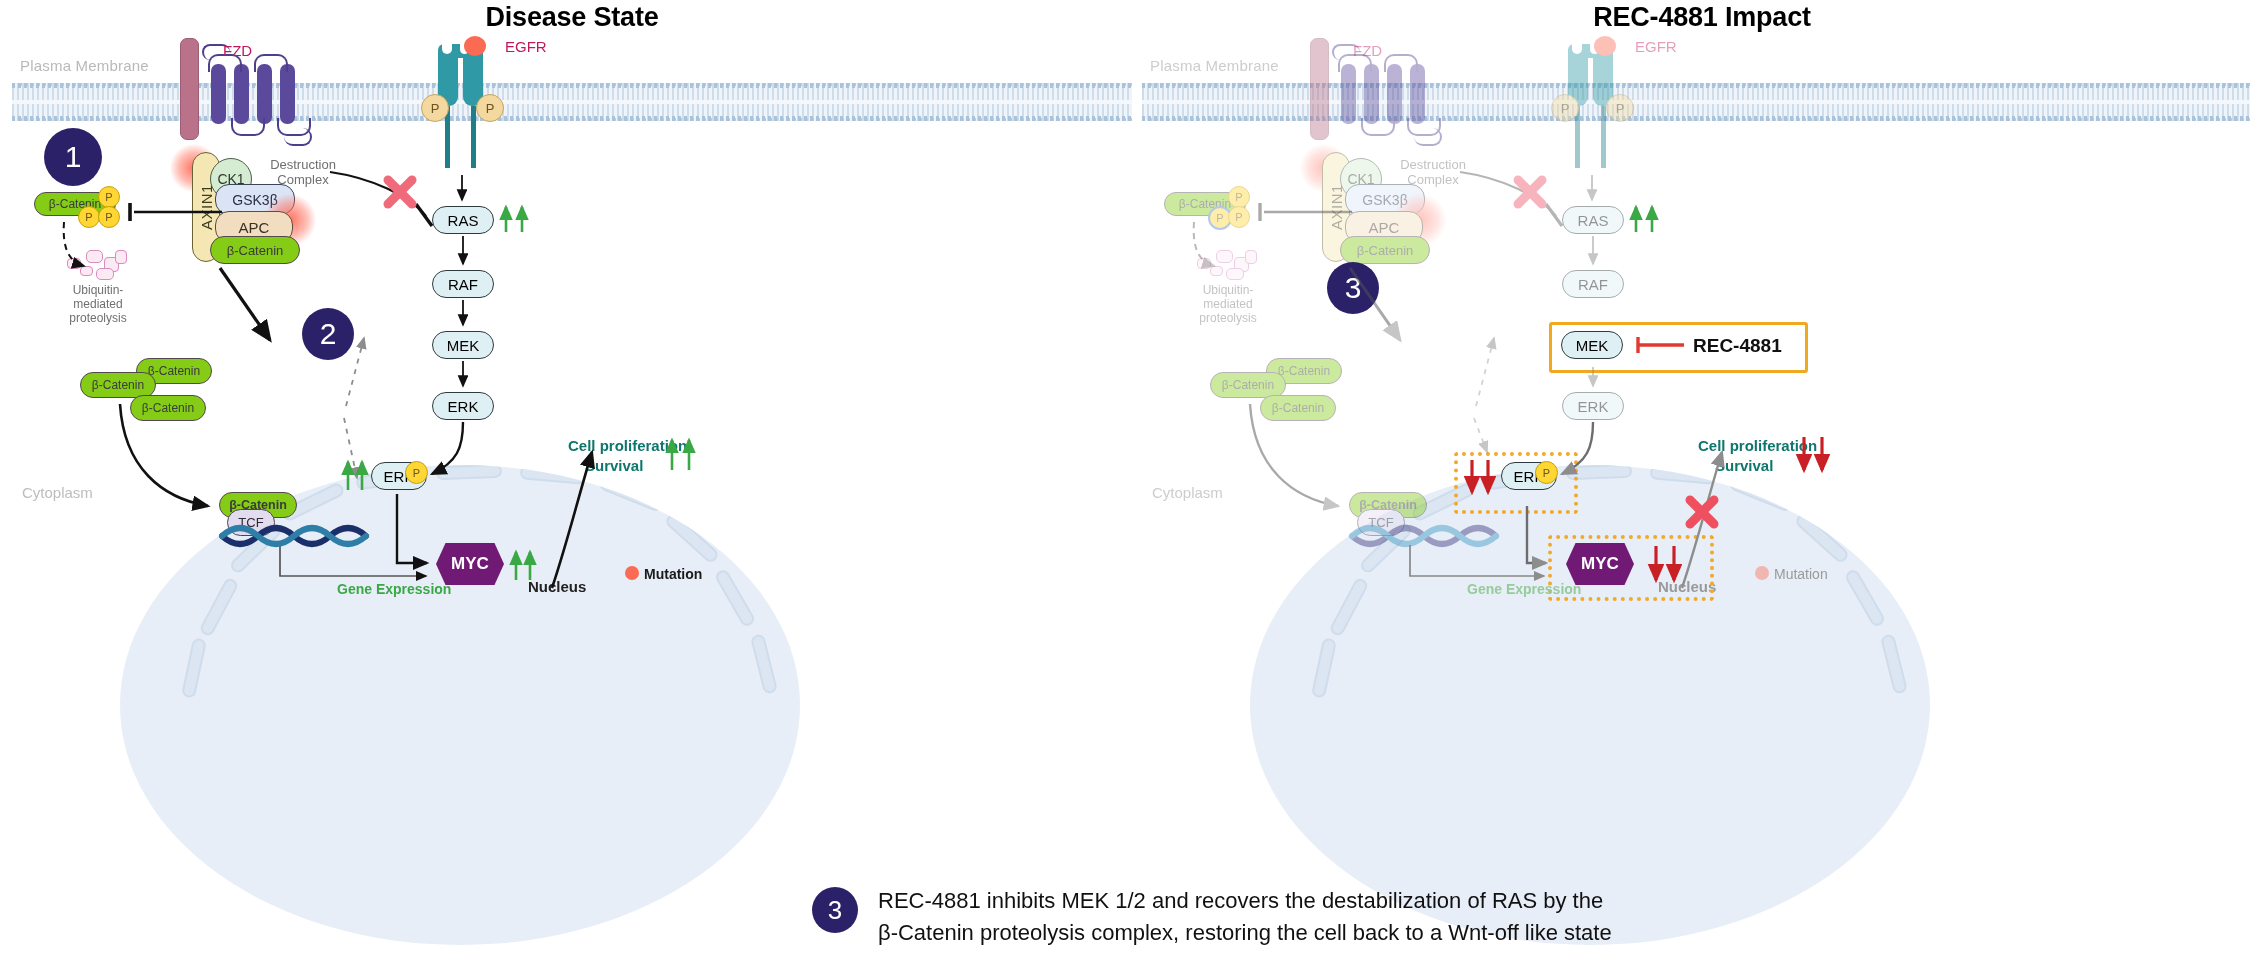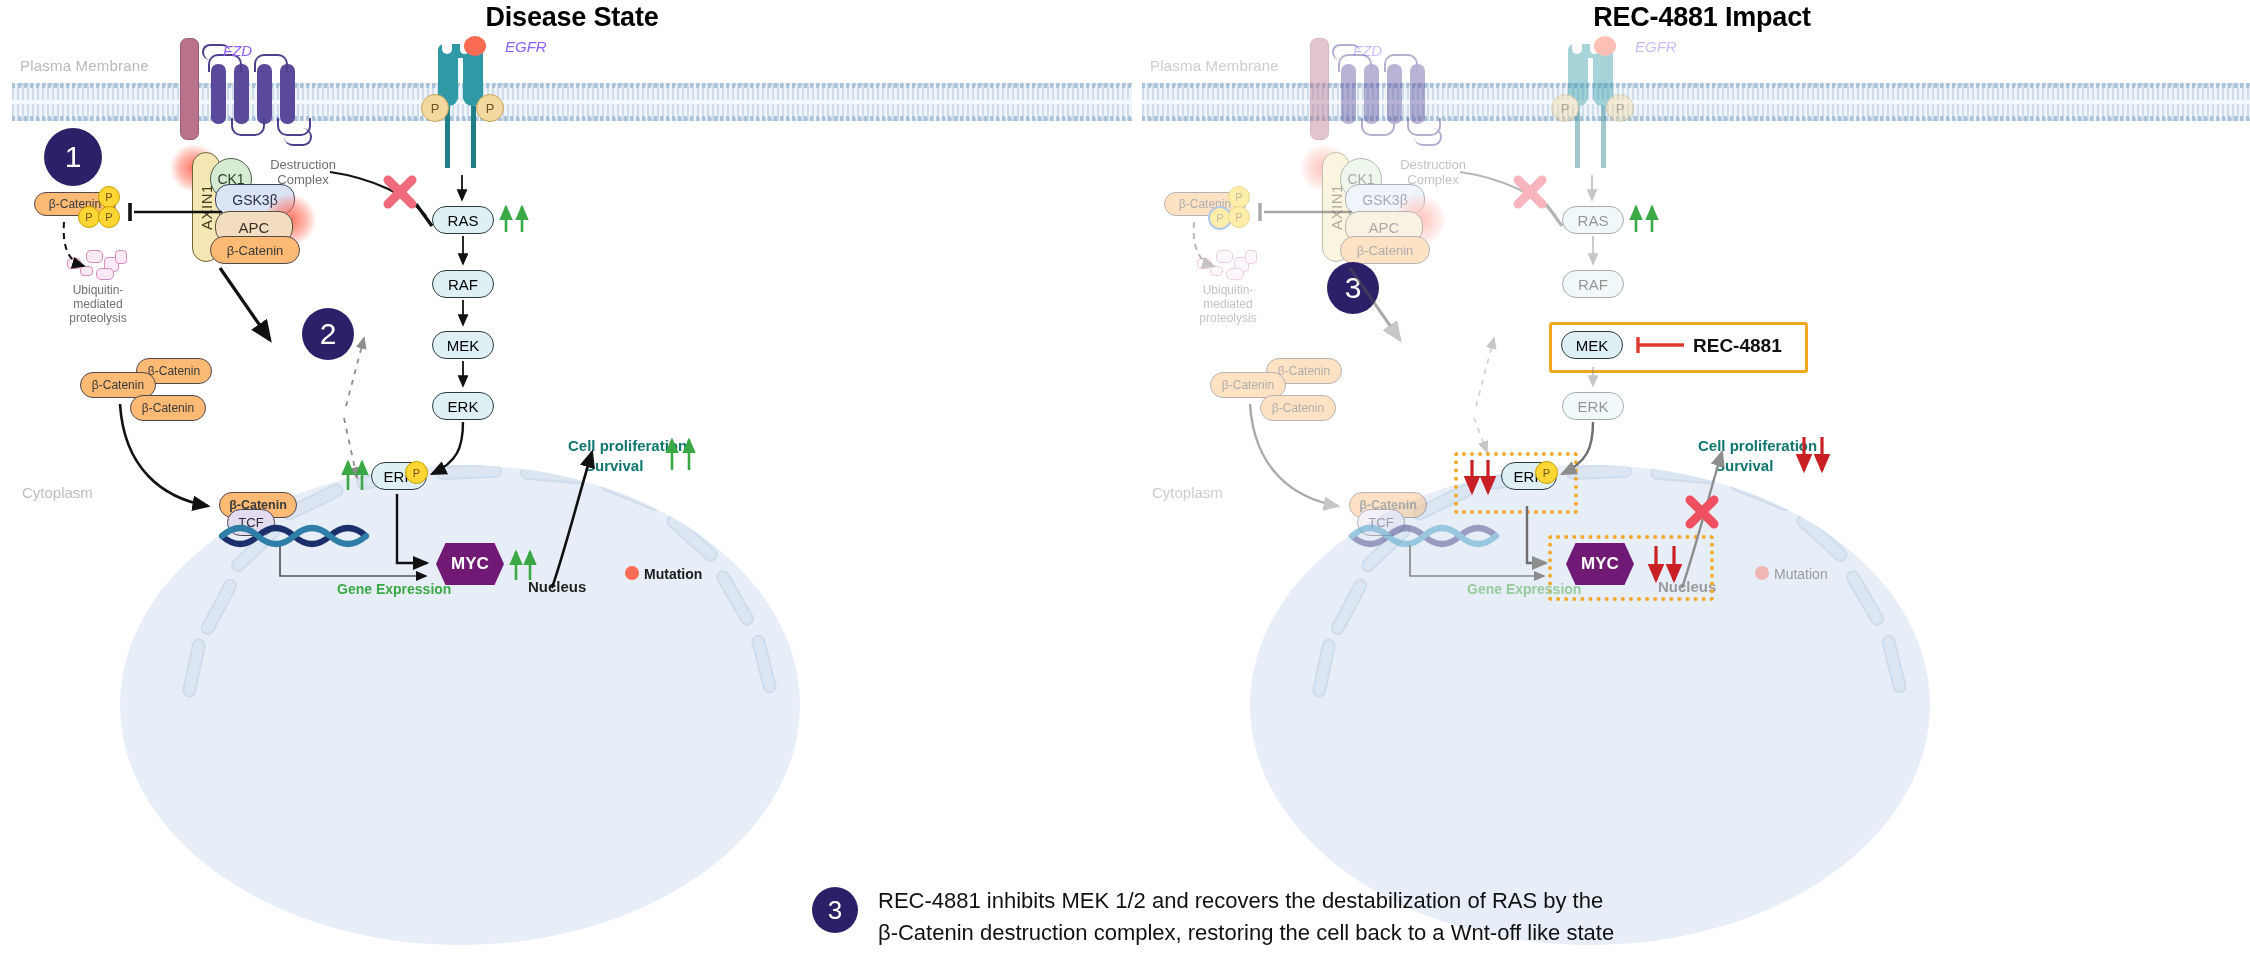--- a/index.html
+++ b/index.html
@@ -23,41 +23,41 @@
   .mem-top{top:0;border-top:3px dotted #b9cde0;}
   .mem-bot{bottom:0;border-bottom:3px dotted #b9cde0;}
   .mem-core{position:absolute;left:0;top:13px;width:100%;height:12px;background:#f4f8fc;}
   .mem-dots{position:absolute;left:0;width:100%;height:5px;background:
       repeating-linear-gradient(90deg,#aac3db 0px,#aac3db 3px,transparent 3px,transparent 6px);}
 
   .plasma-label{position:absolute;font-size:15px;color:#b9b9b9;letter-spacing:.2px;}
 
   
   .lrp{position:absolute;width:17px;border-radius:7px;background:#b9728a;border:1px solid #9c5e74;}
-  .fzd-label,.egfr-label{position:absolute;font-size:15px;color:#8b5cf6;font-style:italic;}
+  .fzd-label,.egfr-label{position:absolute;font-size:15px;color:#be185d;}
   .fzd-helix{position:absolute;width:15px;border-radius:7px;background:#5b4a9c;}
   .fzd-loop{position:absolute;border:2.5px solid #4e3f8c;border-radius:10px;background:transparent;}
 
   .egfr-lobe{position:absolute;width:20px;height:58px;border-radius:9px 9px 9px 9px;background:#2f9aa5;}
   .egfr-stem{position:absolute;width:5px;background:#1f7f89;}
   .pcircle{position:absolute;width:26px;height:26px;border-radius:50%;background:#f3d9a0;
            border:1.5px solid #c8a55e;color:#6b5320;font-size:13px;display:flex;
            align-items:center;justify-content:center;}
   .mut-dot{position:absolute;border-radius:50%;background:#fb6a52;}
   .mut-glow{position:absolute;border-radius:50%;background:radial-gradient(circle,rgba(255,90,70,.85) 0%,rgba(255,110,90,.45) 45%,rgba(255,120,100,0) 72%);}
 
   
   .badge{position:absolute;border-radius:50%;background:#2b2168;color:#fff;
          display:flex;align-items:center;justify-content:center;
          font-size:30px;font-weight:400;font-family:"Liberation Sans",sans-serif;}
 
   
   .node{position:absolute;display:flex;align-items:center;justify-content:center;
         border-radius:14px;font-size:15px;box-sizing:border-box;}
-  .n-bcat{background:#fdba74;border:1.4px solid #54484f;color:#3b3b3b;}
+  .n-bcat{background:#84cc16;border:1.4px solid #54484f;color:#3b3b3b;}
   .n-kinase{background:#dff0f4;border:1.6px solid #2d3b40;color:#000000;border-radius:16px;}
   .n-ck1{background:#d6ecd2;border:1.4px solid #4c5c4a;border-radius:50%;color:#2d3a2c;}
   .n-gsk{background:#dbe4f5;border:1.4px solid #3c4459;color:#2a3045;}
   .n-apc{background:#f2ddc0;border:1.4px solid #5b4e3b;color:#3a3026;}
   .n-axin{background:#f4e7b4;border:1.4px solid #6b6233;color:#3d3a1d;
           writing-mode:vertical-rl;transform:rotate(180deg);font-size:15px;letter-spacing:.5px;}
   .n-tcf{background:#e3dcee;border:1.4px solid #4b4455;color:#2f2a38;border-radius:50%;}
   .n-myc{position:absolute;background:#701a75;color:#fff;font-weight:bold;font-size:17px;
          display:flex;align-items:center;justify-content:center;
          clip-path:polygon(14% 0,86% 0,100% 50%,86% 100%,14% 100%,0 50%);}
@@ -472,17 +472,17 @@
 
       <line x1="662" y1="437" x2="662" y2="470" stroke="#c92026" stroke-width="3.2" marker-end="url(#ahR2)"></line>
       <line x1="680" y1="437" x2="680" y2="470" stroke="#c92026" stroke-width="3.2" marker-end="url(#ahR2)"></line>
     </svg>
   </div>
 
   <div class="caption-wrap">
     <div class="cap-badge">3</div>
     <div class="cap-text">
       <span>REC-4881 inhibits MEK 1/2 and recovers the destabilization of RAS by the</span><br>
-      <span>β-Catenin destruction complex, restoring the cell back to a Wnt-off like state</span>
+      <span>β-Catenin proteolysis complex, restoring the cell back to a Wnt-off like state</span>
     </div>
   </div>
 
 </div>
 
 </body></html>

